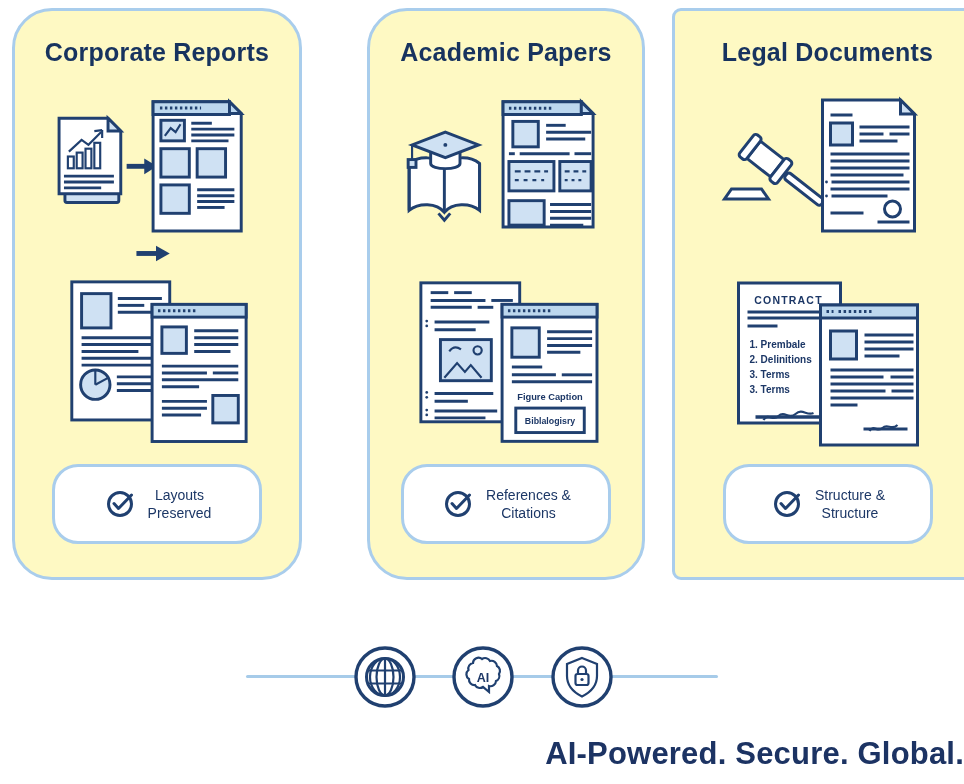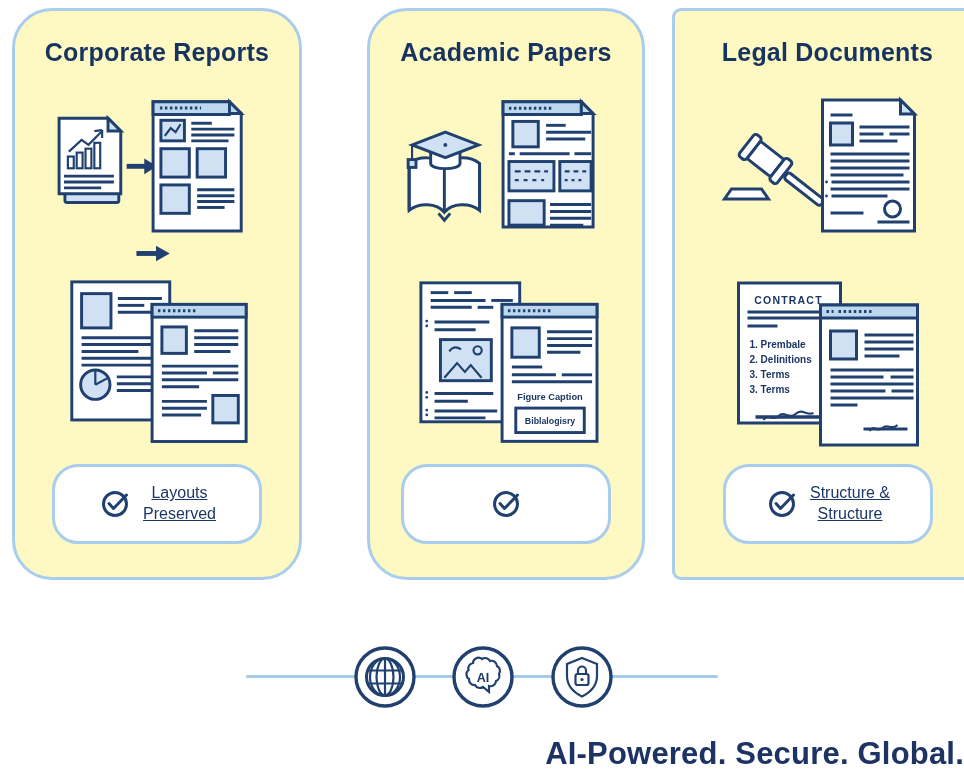--- a/index.html
+++ b/index.html
@@ -11,21 +11,21 @@
   #card-3{left:672px;width:311px;border-radius:9px;}
 
   .card-title{margin-top:27px;text-align:center;font-size:25px;font-weight:bold;color:#17335f;letter-spacing:.2px;}
 
   .illus{position:absolute;left:0;top:80px;width:100%;height:370px;}
   .illus svg{width:100%;height:100%;display:block;}
 
   .badge{position:absolute;bottom:33px;left:50%;transform:translateX(-50%);width:210px;height:80px;
          border:3px solid #a9cdec;border-radius:26px;background:#fff;box-sizing:border-box;
          display:flex;align-items:center;justify-content:center;gap:11px;}
-  .badge-text{font-size:16px;color:#1c3766;line-height:1.3;text-align:center;text-decoration:underline;}
+  .badge-text{font-size:14px;color:#1c3766;line-height:1.3;text-align:center;}
 
   
   .st{stroke:#204070;stroke-width:3;fill:none;}
   .st2{stroke:#204070;stroke-width:2.2;fill:none;}
   .fw{fill:#ffffff;stroke:#204070;stroke-width:3;}
   .fb{fill:#cfe1f3;stroke:#204070;stroke-width:3;}
   .hd{fill:#bcd7ee;stroke:#204070;stroke-width:3;}
   .dash{stroke:#204070;stroke-width:3.2;stroke-dasharray:2.5 2.6;fill:none;}
   .tdash{stroke:#204070;stroke-width:2.4;fill:none;}
   .thk{stroke:#204070;stroke-width:5;fill:none;}
@@ -235,20 +235,24 @@
           <text x="184" y="336" text-anchor="middle" font-size="9" class="svgtxt">Biblalogisry</text>
         </g>
       </svg>
     </div>
 
     <div class="badge">
       <svg width="34" height="34" viewBox="-17 -17 34 34">
         <circle cx="0" cy="0" r="11.5" class="st"></circle>
         <path d="M-6,-0.5 L-1.5,4.5 L11.5,-9" class="st" stroke-linecap="round" stroke-linejoin="round"></path>
       </svg>
+      <div class="badge-text">
+        <span>References &amp;</span><br>
+        <span>Citations</span>
+      </div>
     </div>
   </div>
 
   <div class="card" id="card-3">
     <div class="card-title">Legal Documents</div>
 
     <div class="illus">
       <svg viewBox="0 0 280 370">
 
         <g>

